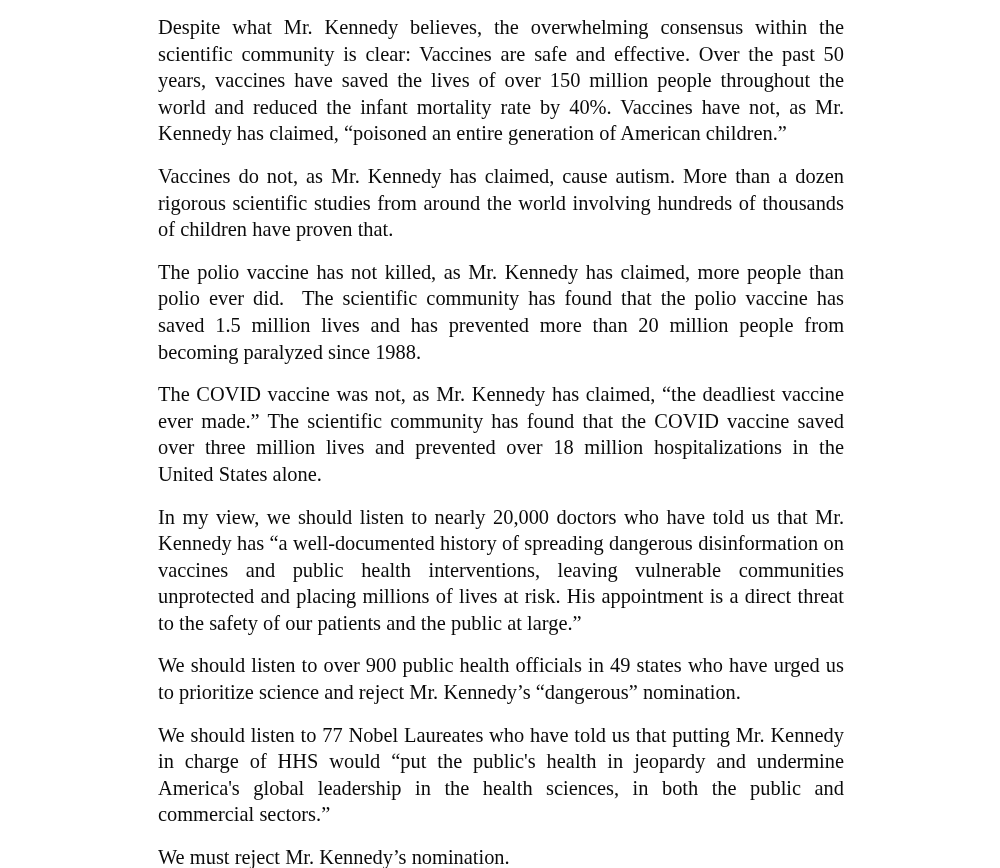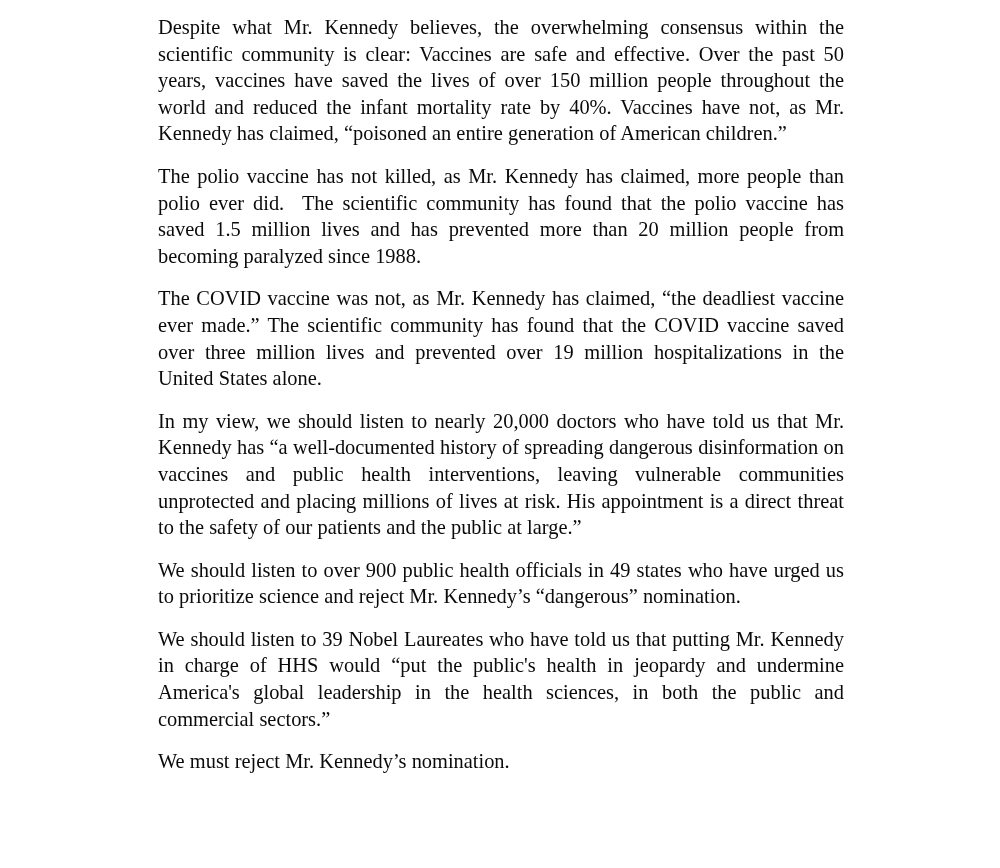--- a/index.html
+++ b/index.html
@@ -50,27 +50,28 @@
   }
 </style>
 </head>
 <body>
 
 <div class="page">
   <div class="doc-body">
 
     <p class="para">Despite what Mr. Kennedy believes, the overwhelming consensus within the scientific community is clear: Vaccines are safe and effective. Over the past 50 years, vaccines have saved the lives of over 150 million people throughout the world and reduced the infant mortality rate by 40%. Vaccines have not, as Mr. Kennedy has claimed, “poisoned an entire generation of American children.”</p>
 
+    <p class="para">Vaccines do not, as Mr. Kennedy has claimed, cause autism. More than a dozen rigorous scientific studies from around the world involving hundreds of thousands of children have proven that.</p>
 
     <p class="para">The polio vaccine has not killed, as Mr. Kennedy has claimed, more people than polio ever did.  The scientific community has found that the polio vaccine has saved 1.5 million lives and has prevented more than 20 million people from becoming paralyzed since 1988.</p>
 
-    <p class="para">The COVID vaccine was not, as Mr. Kennedy has claimed, “the deadliest vaccine ever made.” The scientific community has found that the COVID vaccine saved over three million lives and prevented over 19 million hospitalizations in the United States alone.</p>
+    <p class="para">The COVID vaccine was not, as Mr. Kennedy has claimed, “the deadliest vaccine ever made.” The scientific community has found that the COVID vaccine saved over three million lives and prevented over 18 million hospitalizations in the United States alone.</p>
 
     <p class="para">In my view, we should listen to nearly 20,000 doctors who have told us that Mr. Kennedy has “a well-documented history of spreading dangerous disinformation on vaccines and public health interventions, leaving vulnerable communities unprotected and placing millions of lives at risk. His appointment is a direct threat to the safety of our patients and the public at large.”</p>
 
     <p class="para">We should listen to over 900 public health officials in 49 states who have urged us to prioritize science and reject Mr. Kennedy’s “dangerous” nomination.</p>
 
-    <p class="para">We should listen to 39 Nobel Laureates who have told us that putting Mr. Kennedy in charge of HHS would “put the public's health in jeopardy and undermine America's global leadership in the health sciences, in both the public and commercial sectors.”</p>
+    <p class="para">We should listen to 77 Nobel Laureates who have told us that putting Mr. Kennedy in charge of HHS would “put the public's health in jeopardy and undermine America's global leadership in the health sciences, in both the public and commercial sectors.”</p>
 
     <p class="para no-justify">We must reject Mr. Kennedy’s nomination.</p>
 
   </div>
 </div>
 
 </body></html>

